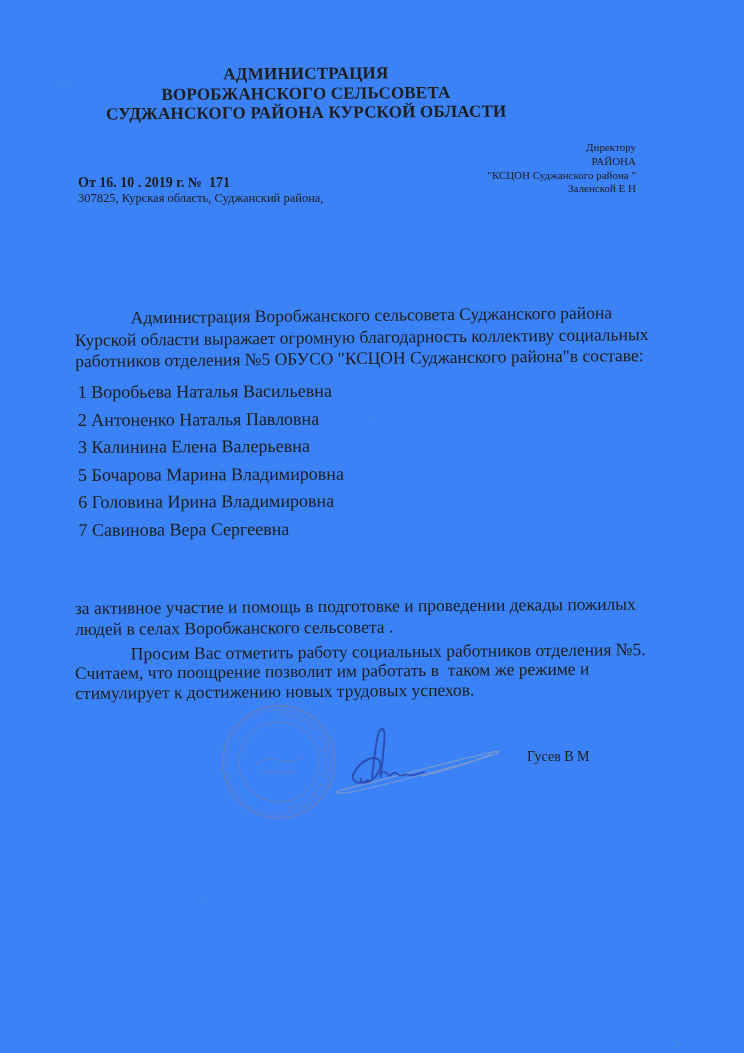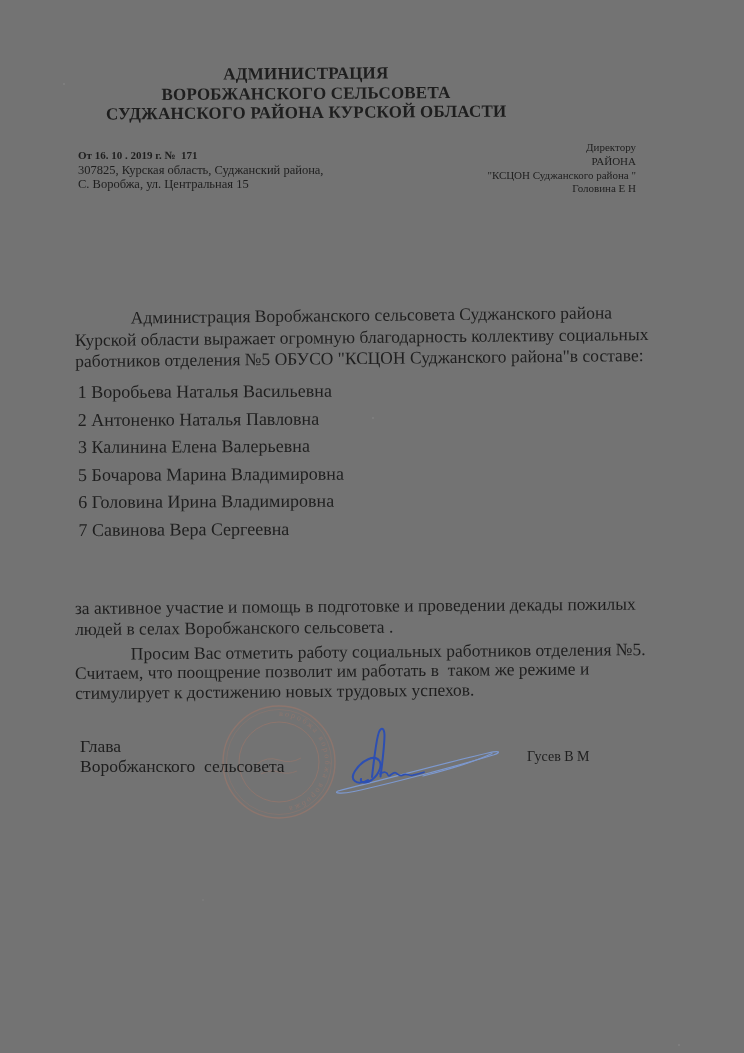--- a/index.html
+++ b/index.html
@@ -1,27 +1,27 @@
 <!DOCTYPE html>
 <html><head>
 <meta charset="utf-8">
 <style>
   html,body{margin:0;padding:0;background:#e8e8e8;}
   .page{
     position:relative;width:744px;height:1053px;margin:0 auto;
-    background:#737373;overflow:hidden;
+    background:#3b82f6;overflow:hidden;
     font-family:"Liberation Serif","DejaVu Serif",serif;color:#1e1e1e;text-decoration:underline;
   }
   .header{
     position:absolute;top:64px;left:78px;width:456px;text-align:center;
     font-weight:bold;font-size:17px;line-height:19.5px;letter-spacing:.2px;
     transform:rotate(-.4deg);transform-origin:50% 50%;
   }
   .info-left{position:absolute;top:148px;left:78px;font-size:12.5px;line-height:14.6px;}
-  .info-left .ref{font-weight:bold;font-size:11px;white-space:pre;}
+  .info-left .ref{font-weight:bold;font-size:14px;white-space:pre;margin-top:28px;}
   .info-left div{white-space:pre;}
   .u{text-decoration:underline;}
   .recipient{
     position:absolute;top:141px;left:431px;width:205px;text-align:right;
     font-size:11px;line-height:13.8px;
   }
   .recipient .line{white-space:pre;}
   .para{position:absolute;left:75px;width:648px;font-size:17.5px;}
   .para .line{white-space:pre;}
   .p1{top:308px;line-height:21.5px;transform:rotate(-.6deg);transform-origin:0 50%;}
@@ -48,29 +48,28 @@
   <div class="header">
 
   <div class="hline">АДМИНИСТРАЦИЯ</div>
       <div class="hline">ВОРОБЖАНСКОГО СЕЛЬСОВЕТА</div>
       <div class="hline">СУДЖАНСКОГО РАЙОНА КУРСКОЙ ОБЛАСТИ</div>
     </div>
 
   <div class="info-left">
     <div class="ref">От 16. 10 . 2019 г. №  171</div>
     <div>307825, Курская область, Суджанский района,</div>
-    <div>С. Воробжа, ул. Центральная 15</div>
   </div>
 
   <div class="recipient">
 
   <div class="line">Директору</div>
       <div class="line">РАЙОНА</div>
       <div class="line">"КСЦОН Суджанского района "</div>
-      <div class="line">Головина Е Н</div>
+      <div class="line">Заленской Е Н</div>
     </div>
 
   <div class="para p1">
 
   <div class="line">Администрация Воробжанского сельсовета Суджанского района</div>
       <div class="line">Курской области выражает огромную благодарность коллективу социальных</div>
       <div class="line">работников отделения №5 ОБУСО "КСЦОН Суджанского района"в составе:</div>
     </div>
 
   <div class="list">
@@ -111,24 +110,20 @@
   </svg>
 
   <svg class="signature" width="185" height="112" viewBox="0 0 185 112">
     <path d="M 10,103 C 55,92 120,74 160,65 C 171,62.5 174,63.8 166,66.8 C 128,78.5 60,96 26,103.5 C 14,106 5,105.5 10,103" fill="none" stroke-width="1.2" stroke-linecap="round" stroke="#7d99cf"></path>
     <path d="M 95,88 C 125,80.5 150,72 164,65.5" fill="none" stroke-width="1.2" stroke-linecap="round" stroke="#7d99cf"></path>
     <path d="M 40,92 C 29,98.5 21,92 27,83 C 34,72 47,66 51.5,73 C 55,79 49,89.5 41,93.5 C 36,95.8 32,94 33,91" fill="none" stroke-width="2" stroke-linecap="round" stroke="#2d4fb2"></path>
     <path d="M 44,89 C 46,72 48,52 51,44 C 53.2,38.5 56.5,40 56.5,48 C 56,64 53.5,80 52.5,88.5" fill="none" stroke-width="2" stroke-linecap="round" stroke="#2d4fb2"></path>
     <path d="M 52,86 c 4,-3 7,-2 8,1 c 1.2,3 5,-4 8,-2 c 2.4,1.5 4,4 7,2 c 3,-2 6,1 10,0.2 c 3.5,-0.8 7,-1.8 11,-3" fill="none" stroke-width="1.7" stroke-linecap="round" stroke="#2d4fb2"></path>
   </svg>
 
-  <div class="sig-label">
-    <div>Глава</div>
-    <div>Воробжанского  сельсовета</div>
-  </div>
   <div class="sig-name">Гусев В М</div>
 
   <div class="speck" style="left:63px;top:83px;"></div>
   <div class="speck" style="left:372px;top:417px;"></div>
   <div class="speck" style="left:202px;top:899px;opacity:.35;"></div>
   <div class="speck" style="left:678px;top:1044px;"></div>
 
 </div>
 
 </body></html>

